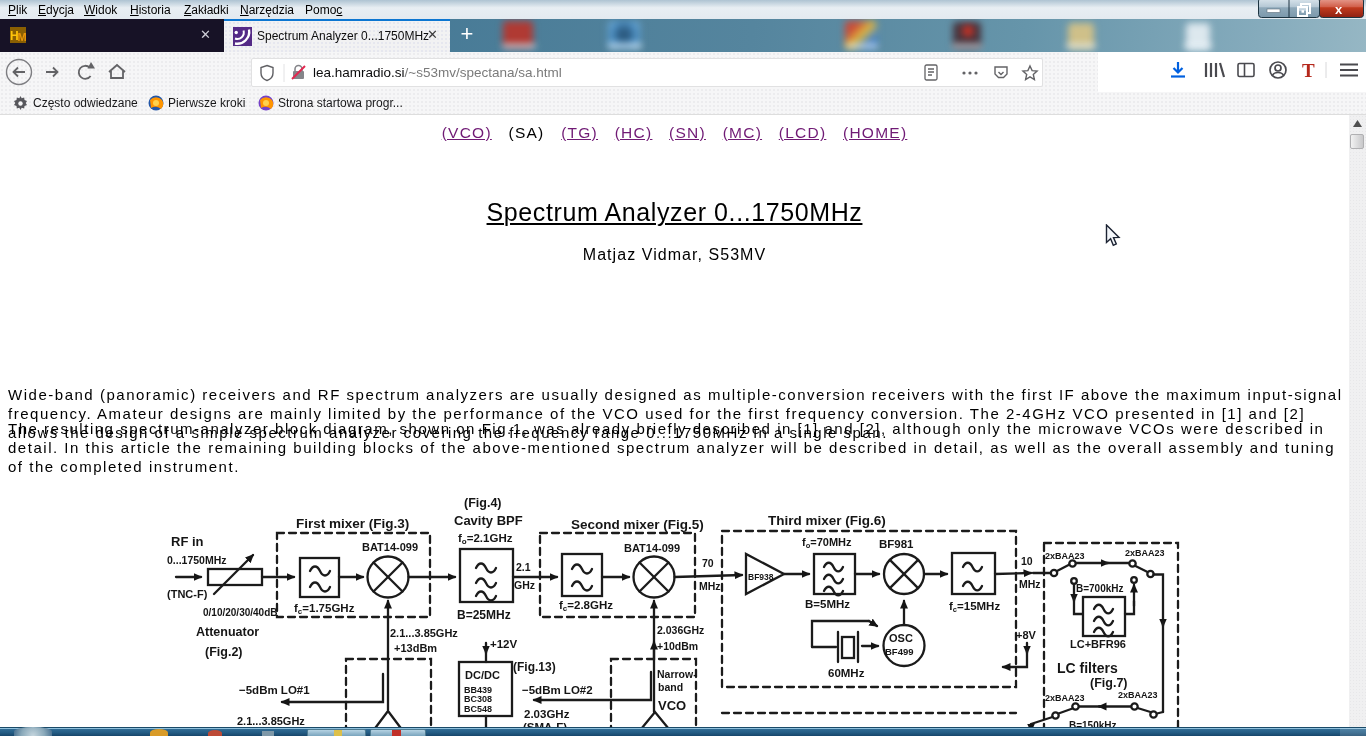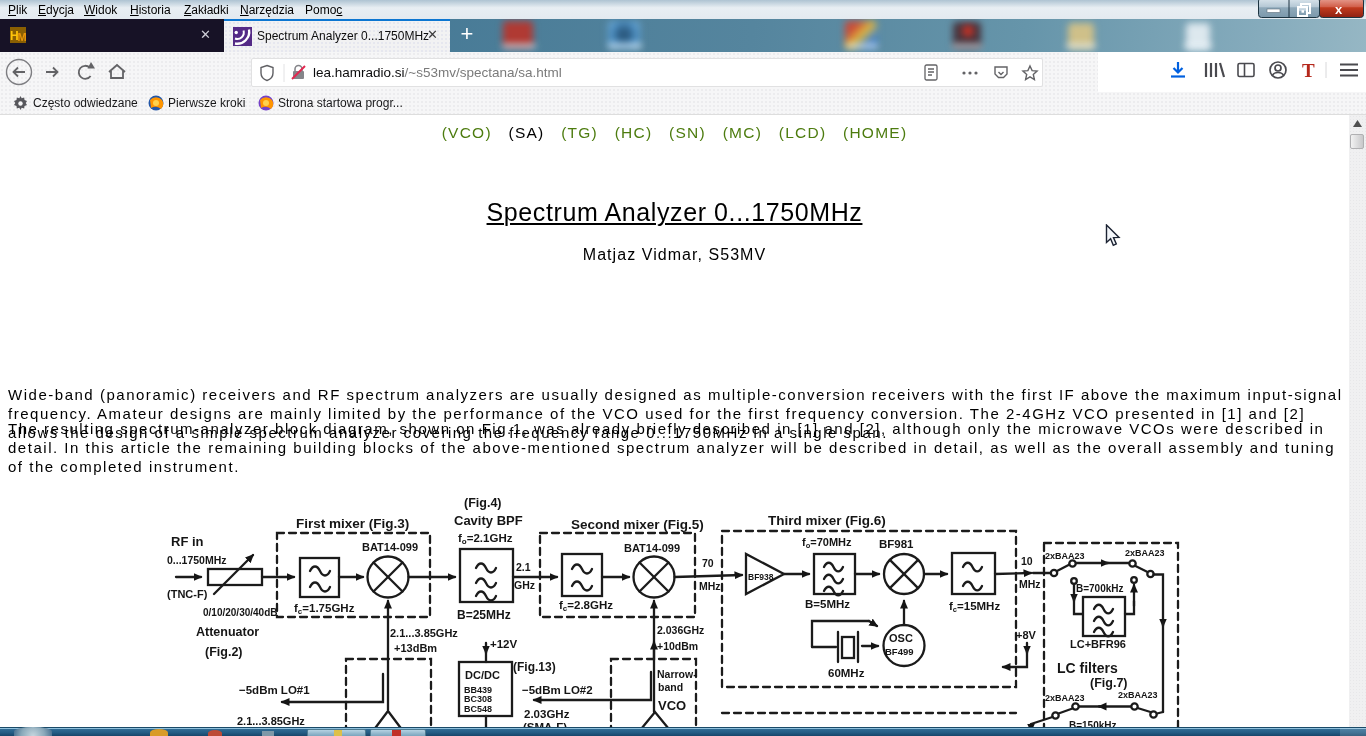--- a/index.html
+++ b/index.html
@@ -38,21 +38,21 @@
 
 
 #bmbar { position:absolute; left:0; top:92px; width:1366px; height:23px; background:#f6f6f7;
   background-image:radial-gradient(#ececee 0.8px, transparent 0.9px); background-size:4px 4px;
   border-bottom:1px solid #dddddd; }
 #bmbar .bm { position:absolute; top:4px; font-size:12px; color:#18181a; }
 
 
 #content { position:absolute; left:0; top:115px; width:1349px; height:621px; background:#fff; color:#000; }
 #navlinks { position:absolute; left:0; top:9px; width:1349px; text-align:center; font-size:15.5px; letter-spacing:1.25px; }
-#navlinks a { color:#4d7c0f; }
+#navlinks a { color:#701a75; text-decoration:underline; }
 #title { position:absolute; left:0; top:83px; width:1349px; text-align:center; font-size:25px; letter-spacing:0.6px; }
 #title span { text-decoration:underline; text-decoration-thickness:2px; text-underline-offset:2px; }
 #subtitle { position:absolute; left:0; top:131px; width:1349px; text-align:center; font-size:16px; letter-spacing:1.05px; }
 #h2 { position:absolute; left:8px; top:186px; font-size:16px; text-decoration:underline; text-decoration-thickness:1.5px; letter-spacing:1.0px; }
 .para { position:absolute; left:8px; font-size:15px; line-height:19px; letter-spacing:1.52px; word-spacing:0px; white-space:nowrap; }
 #p1 { top:224px;margin-top:46px; }
 #p2 { top:304px; }
 
 
 #scrollbar { position:absolute; left:1349px; top:115px; width:17px; height:621px; background:#f0f0f1;

